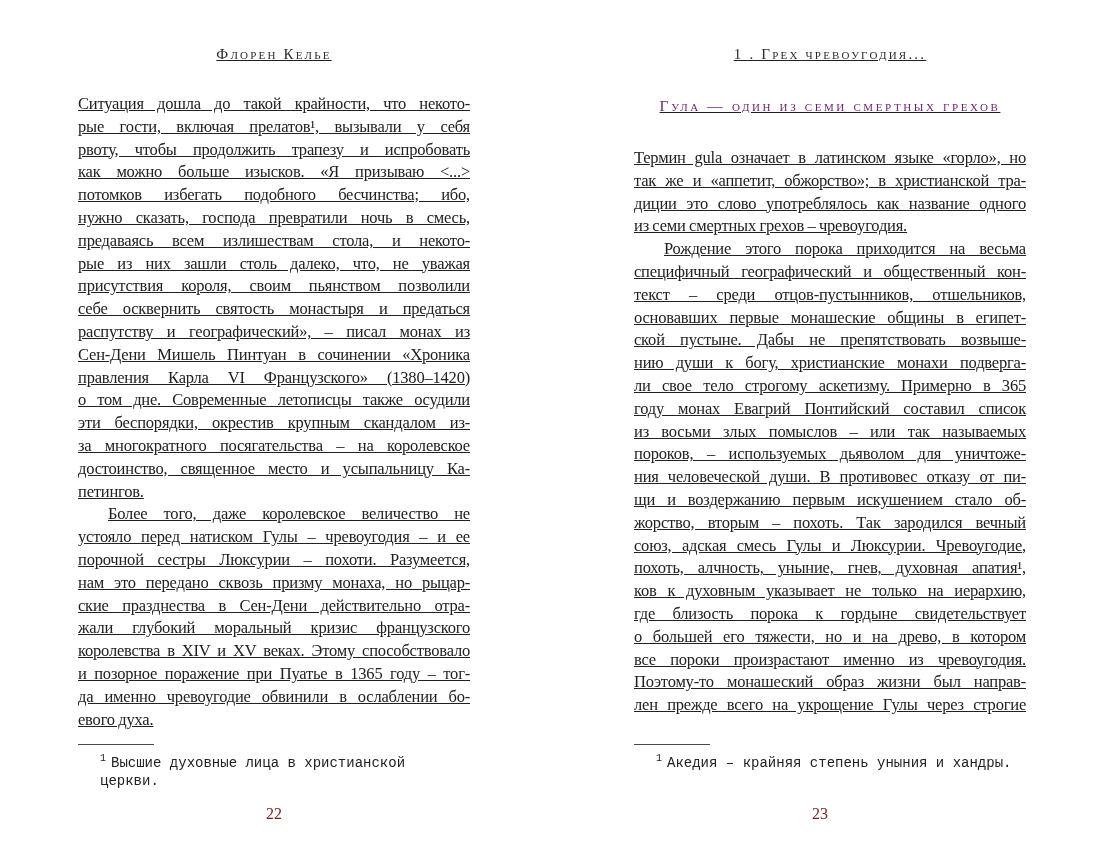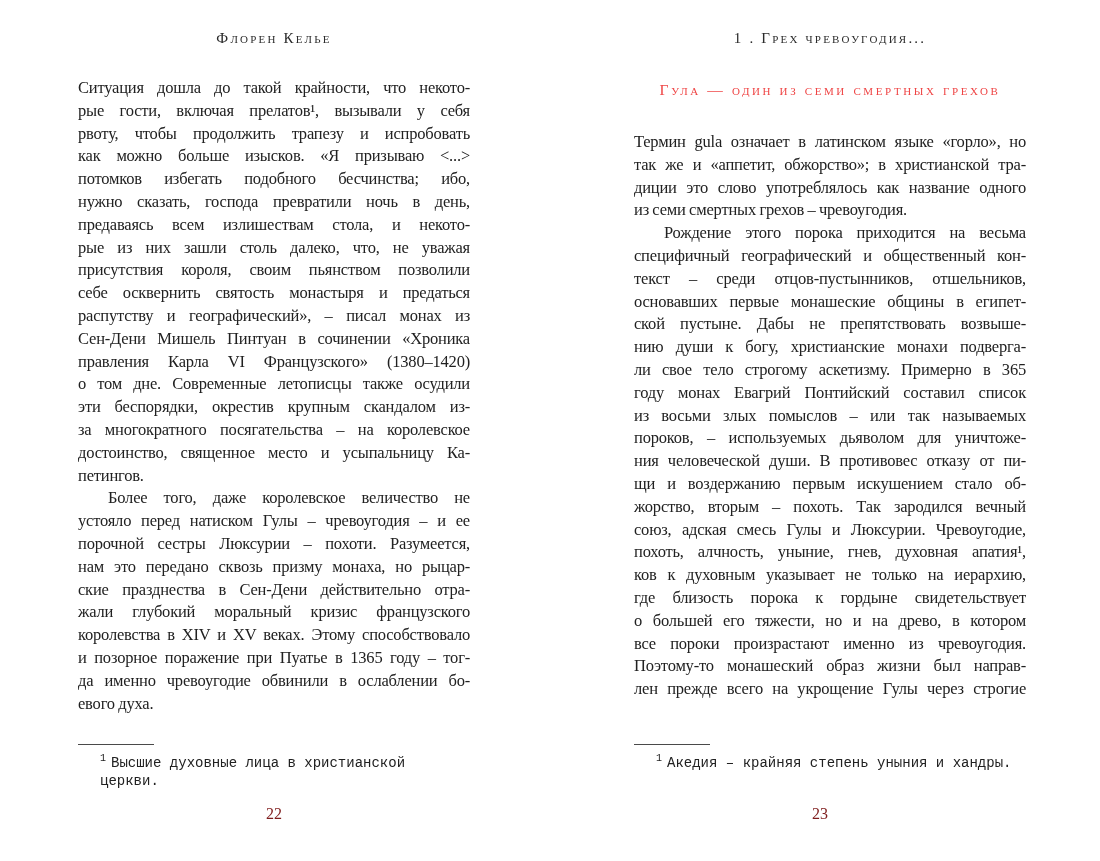--- a/index.html
+++ b/index.html
@@ -6,42 +6,43 @@
   body {
     width: 1100px; height: 861px;
     background: #ffffff;
     font-family: "Liberation Serif", "DejaVu Serif", serif;
     color: #212121;
     position: relative;
     overflow: hidden;
   }
   .page {
     position: absolute;
-    top: 30px;
+    top: 46px;
     width: 392px;
+    text-decoration: underline;
   }
   #page-left  { left: 78px; }
   #page-right { left: 634px; }
 
   .running-head {
     font-size: 15px;
     line-height: 16px;
     text-align: center;
     font-variant: small-caps;
     letter-spacing: 2.2px;
     color: #2b2b2b;
   }
   .section-heading {
     margin-top: 36px;
     font-size: 15.5px;
     line-height: 16px;
     text-align: center;
     font-variant: small-caps;
     letter-spacing: 2.6px;
-    color: #ef4444;
+    color: #701a75;
   }
   .body-text {
     margin-top: 31px;
     font-size: 16.5px;
     line-height: 22.8px;
     letter-spacing: -0.2px;
     word-spacing: -0.5px;
   }
   #page-right .body-text { margin-top: 33px; }
 
@@ -92,21 +93,21 @@
 <body>
 
 <section class="page" id="page-left">
   <header class="running-head">Флорен Келье</header>
   <div class="body-text">
       <div class="line">Ситуация дошла до такой крайности, что некото-</div>
       <div class="line">рые гости, включая прелатов¹, вызывали у себя</div>
       <div class="line">рвоту, чтобы продолжить трапезу и испробовать</div>
       <div class="line">как можно больше изысков. «Я призываю &lt;...&gt;</div>
       <div class="line">потомков избегать подобного бесчинства; ибо,</div>
-      <div class="line">нужно сказать, господа превратили ночь в день,</div>
+      <div class="line">нужно сказать, господа превратили ночь в смесь,</div>
       <div class="line">предаваясь всем излишествам стола, и некото-</div>
       <div class="line">рые из них зашли столь далеко, что, не уважая</div>
       <div class="line">присутствия короля, своим пьянством позволили</div>
       <div class="line">себе осквернить святость монастыря и предаться</div>
       <div class="line">распутству и географический», – писал монах из</div>
       <div class="line">Сен-Дени Мишель Пинтуан в сочинении «Хроника</div>
       <div class="line">правления Карла VI Французского» (1380–1420)</div>
       <div class="line">о том дне. Современные летописцы также осудили</div>
       <div class="line">эти беспорядки, окрестив крупным скандалом из-</div>
       <div class="line">за многократного посягательства – на королевское</div>

